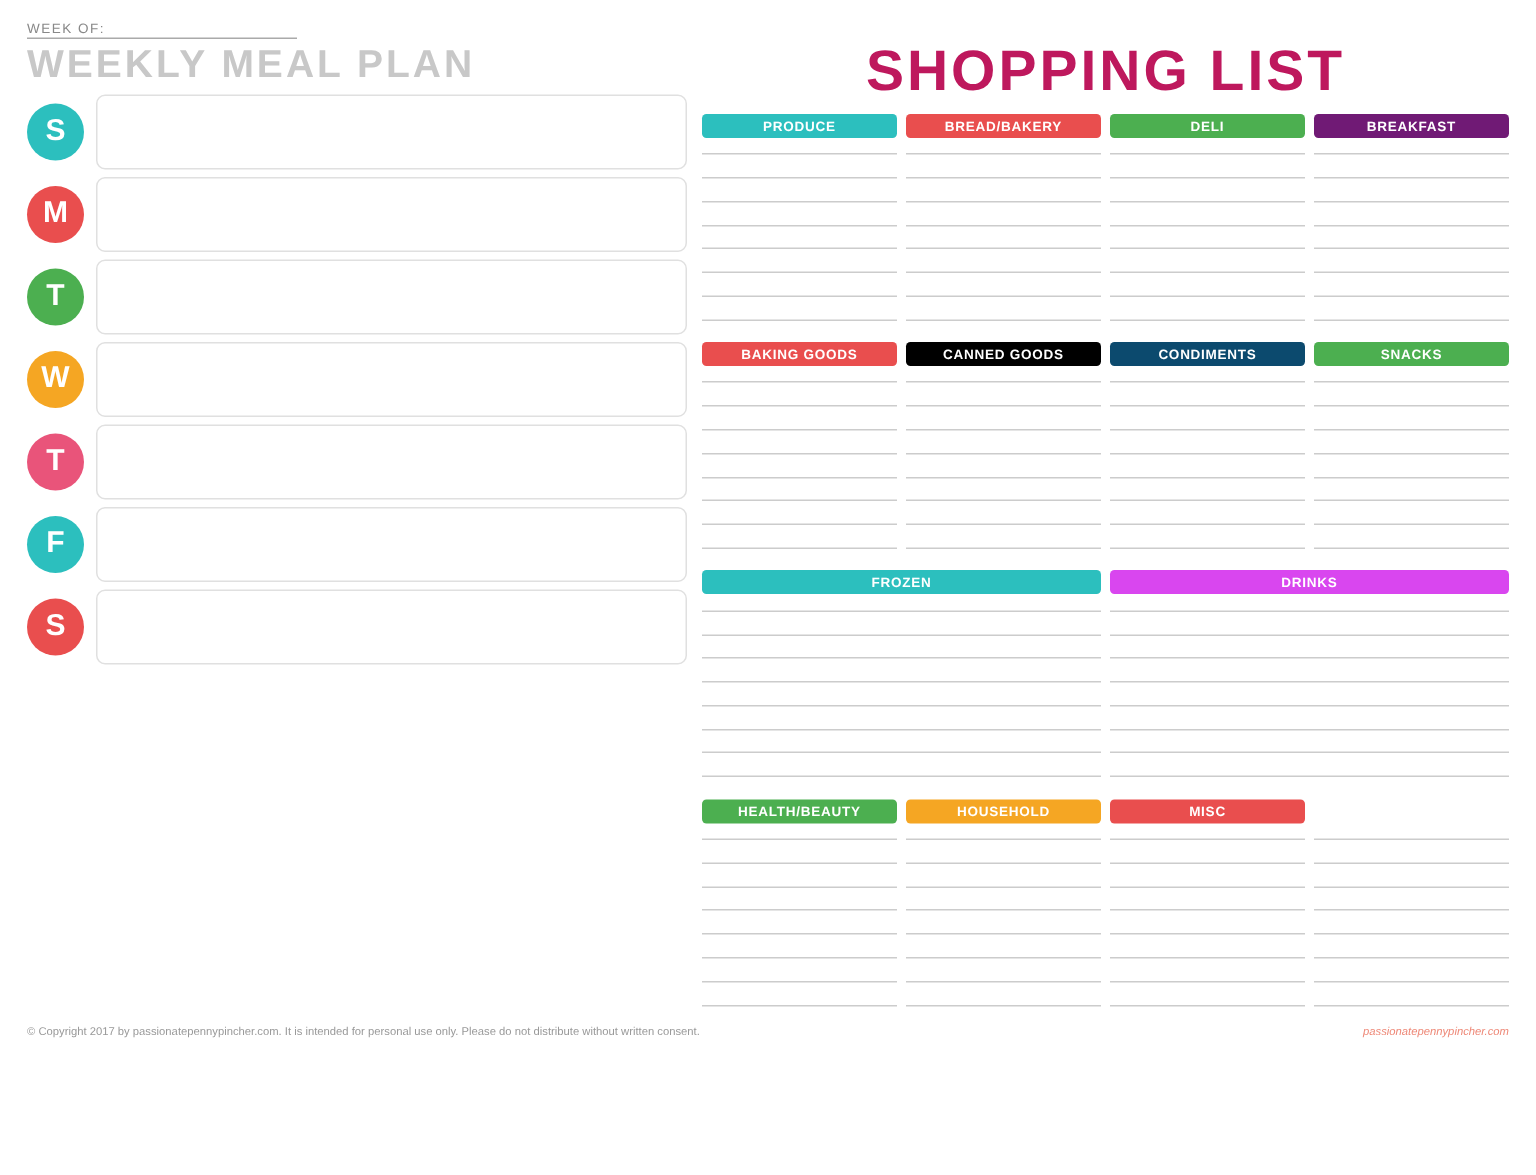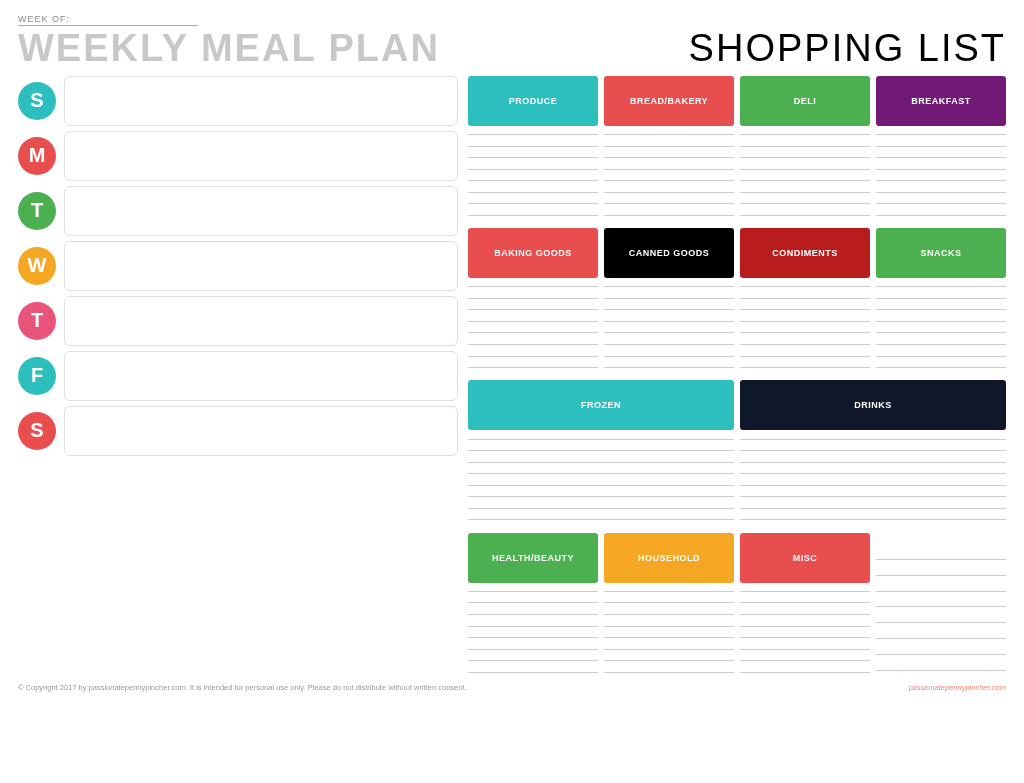--- a/index.html
+++ b/index.html
@@ -39,21 +39,21 @@
       flex: 1;
       gap: 10px;
     }
     
     .meal-plan-section {
       flex: 0 0 440px;
       display: flex;
       flex-direction: column;
     }
     .meal-plan-title {
-      font-size: 38px;
+      font-size: 26px;
       font-weight: 900;
       color: #c8c8c8;
       text-transform: uppercase;
       letter-spacing: 2px;
       line-height: 1.1;
       margin-bottom: 6px;
     }
     .days-list {
       display: flex;
       flex-direction: column;
@@ -85,46 +85,46 @@
       background: #fff;
     }
     
     .shopping-section {
       flex: 1;
       display: flex;
       flex-direction: column;
     }
     .shopping-title {
       font-size: 38px;
-      font-weight: 400;
-      color: #000000;
+      font-weight: 700;
+      color: #be185d;
       text-transform: uppercase;
       letter-spacing: 2px;
       line-height: 1.1;
       margin-bottom: 6px;
-      text-align: right;
+      text-align: center;
     }
     .shopping-grid {
       flex: 1;
       display: flex;
       flex-direction: column;
       gap: 0;
     }
     .shopping-row {
       display: flex;
       gap: 6px;
       flex: 1;
     }
     .shopping-col {
       flex: 1;
       display: flex;
       flex-direction: column;
     }
     .category-header {
-      padding: 20px 6px;
+      padding: 3px 6px;
       text-align: center;
       font-size: 9px;
       font-weight: 700;
       color: #fff;
       letter-spacing: 0.5px;
       border-radius: 3px;
       margin-bottom: 2px;
       text-transform: uppercase;
     }
     .lines-area {
@@ -287,21 +287,21 @@
                 <div class="item-line"></div>
                 <div class="item-line"></div>
                 <div class="item-line"></div>
                 <div class="item-line"></div>
                 <div class="item-line"></div>
                 <div class="item-line"></div>
                 <div class="item-line"></div>
               </div>
             </div>
             <div class="shopping-col">
-              <div class="category-header" style="background-color: #b91c1c;">CONDIMENTS</div>
+              <div class="category-header" style="background-color: #0c4a6e;">CONDIMENTS</div>
               <div class="lines-area">
                 <div class="item-line"></div>
                 <div class="item-line"></div>
                 <div class="item-line"></div>
                 <div class="item-line"></div>
                 <div class="item-line"></div>
                 <div class="item-line"></div>
                 <div class="item-line"></div>
                 <div class="item-line"></div>
               </div>
@@ -329,21 +329,21 @@
                 <div class="item-line"></div>
                 <div class="item-line"></div>
                 <div class="item-line"></div>
                 <div class="item-line"></div>
                 <div class="item-line"></div>
                 <div class="item-line"></div>
                 <div class="item-line"></div>
               </div>
             </div>
             <div class="shopping-col">
-              <div class="category-header" style="background-color: #0f172a;">DRINKS</div>
+              <div class="category-header" style="background-color: #d946ef;">DRINKS</div>
               <div class="lines-area">
                 <div class="item-line"></div>
                 <div class="item-line"></div>
                 <div class="item-line"></div>
                 <div class="item-line"></div>
                 <div class="item-line"></div>
                 <div class="item-line"></div>
                 <div class="item-line"></div>
                 <div class="item-line"></div>
               </div>

